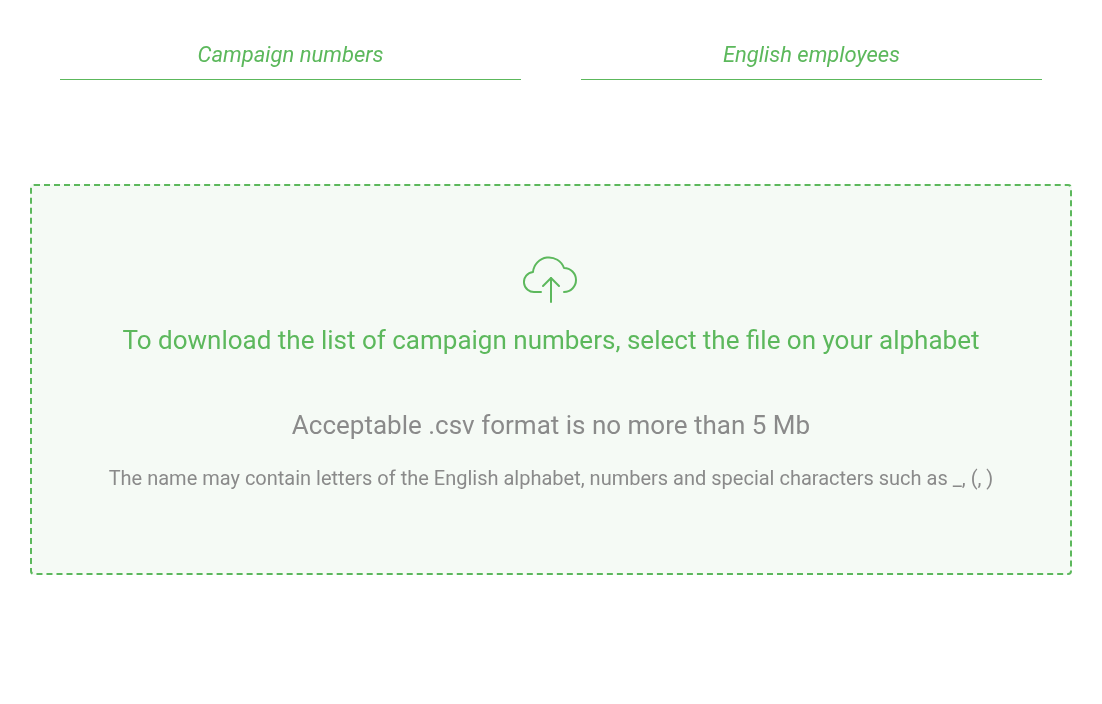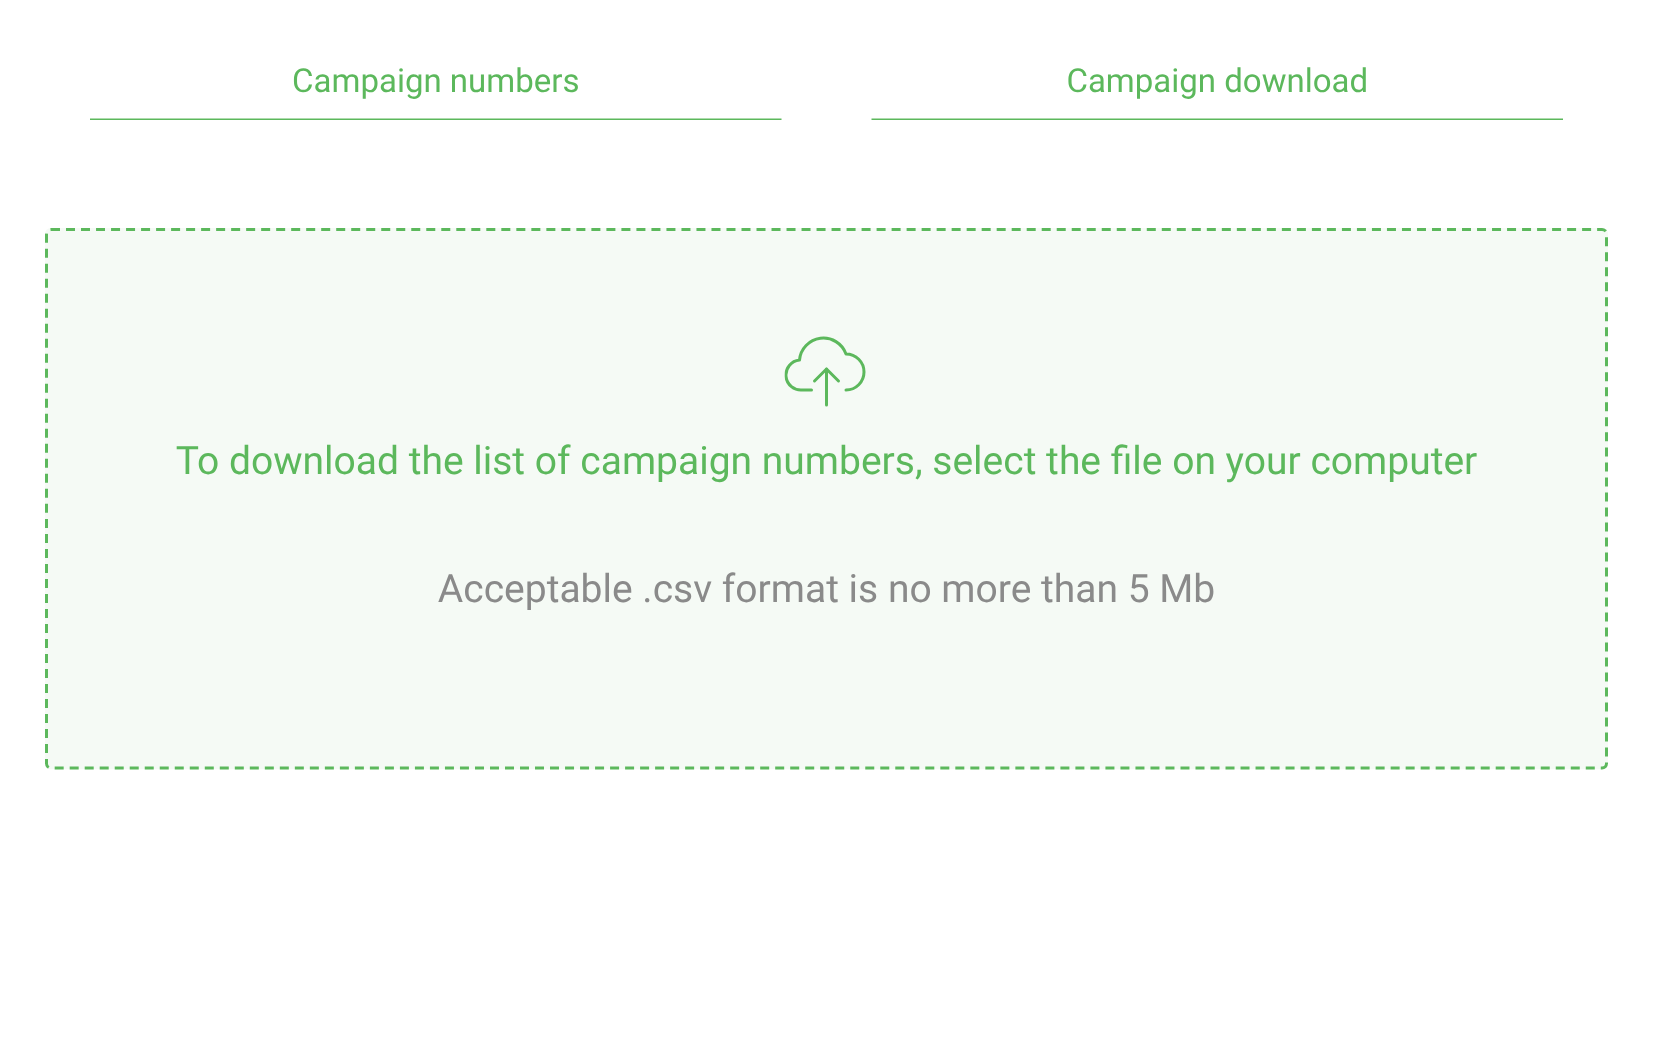--- a/index.html
+++ b/index.html
@@ -8,22 +8,23 @@
       padding: 0;
     }
     body {
       font-family: -apple-system, BlinkMacSystemFont, 'Segoe UI', Roboto, Helvetica, Arial, sans-serif;
       background: #fff;
       padding: 30px;
     }
     .tabs {
       display: flex;
       gap: 60px;
-      margin-bottom: 72px;
+      margin-bottom: 104px;
       padding: 0 30px;
+      font-style: italic;
     }
     .tab {
       flex: 1;
       text-align: center;
       padding: 12px 0;
       border-bottom: 1px solid #5cb85c;
       color: #5cb85c;
       font-size: 22px;
       cursor: pointer;
     }
@@ -59,26 +60,27 @@
       font-size: 20px;
       line-height: 1.5;
       padding: 0 5px;
     }
   </style>
 </head>
 <body>
 
 <div class="tabs">
   <div class="tab">Campaign numbers</div>
-  <div class="tab">Campaign download</div>
+  <div class="tab">English employees</div>
 </div>
 
 <div class="dropzone">
   <span class="upload-icon">
     <svg width="56" height="50" viewBox="0 0 56 50" fill="none" stroke="currentColor" stroke-width="2" stroke-linecap="round" stroke-linejoin="round">
       <path d="M41 36 A12 12 0 0 0 41 12 A16 16 0 0 0 10 16 A10 10 0 0 0 12 36 H18"></path>
       <path d="M28 46 V22"></path>
       <path d="M20 30 L28 22 L36 30"></path>
     </svg>
   </span>
-  <div class="dropzone-title">To download the list of campaign numbers, select the file on your computer</div>
+  <div class="dropzone-title">To download the list of campaign numbers, select the file on your alphabet</div>
   <div class="dropzone-hint">Acceptable .csv format is no more than 5 Mb</div>
+  <div class="dropzone-hint2">The name may contain letters of the English alphabet, numbers and special characters such as _, (, )</div>
 </div>
 
 </body></html>

